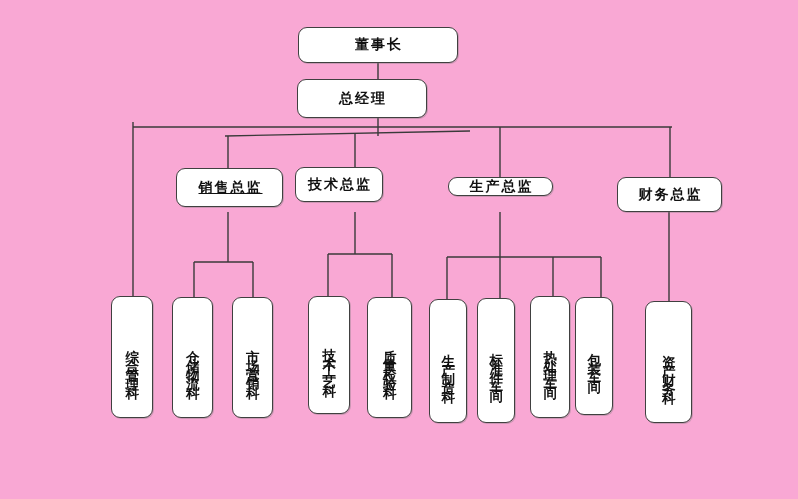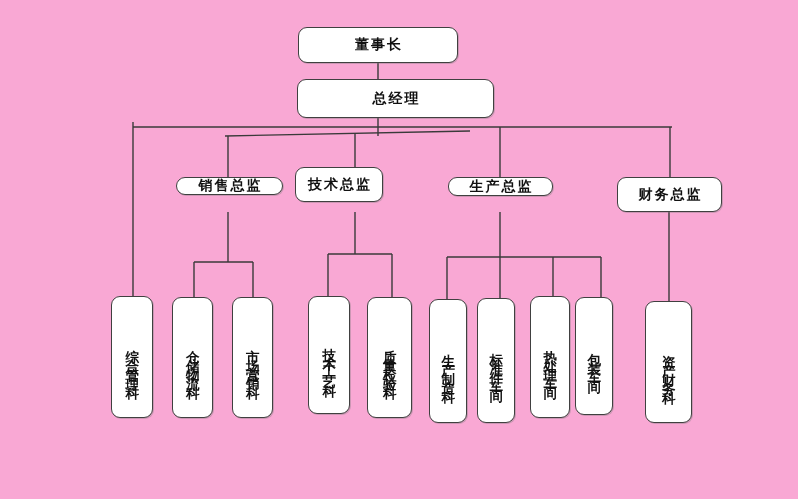--- a/index.html
+++ b/index.html
@@ -83,25 +83,25 @@
     <path d="M553 257 V296"></path>
     <path d="M601 257 V297"></path>
 
     <path d="M669 212 V301"></path>
   </svg>
 
   <div class="node h" style="left:298px; top:27px; width:160px; height:36px;">
     <span class="lbl">董事长</span>
   </div>
 
-  <div class="node h" style="left:297px; top:79px; width:197px; height:39px;">
+  <div class="node h" style="left:297px; top:79px; width:130px; height:39px;">
     <span class="lbl">总经理</span>
   </div>
 
-  <div class="node h" style="left:176px; top:177px; width:107px; height:18px;">
+  <div class="node h" style="left:176px; top:168px; width:107px; height:39px;text-decoration:underline;">
     <span class="lbl">销售总监</span>
   </div>
   <div class="node h" style="left:295px; top:167px; width:88px; height:35px;">
     <span class="lbl">技术总监</span>
   </div>
   <div class="node h" style="left:448px; top:177px; width:105px; height:19px;">
     <span class="lbl">生产总监</span>
   </div>
   <div class="node h" style="left:617px; top:177px; width:105px; height:35px;">
     <span class="lbl">财务总监</span>

